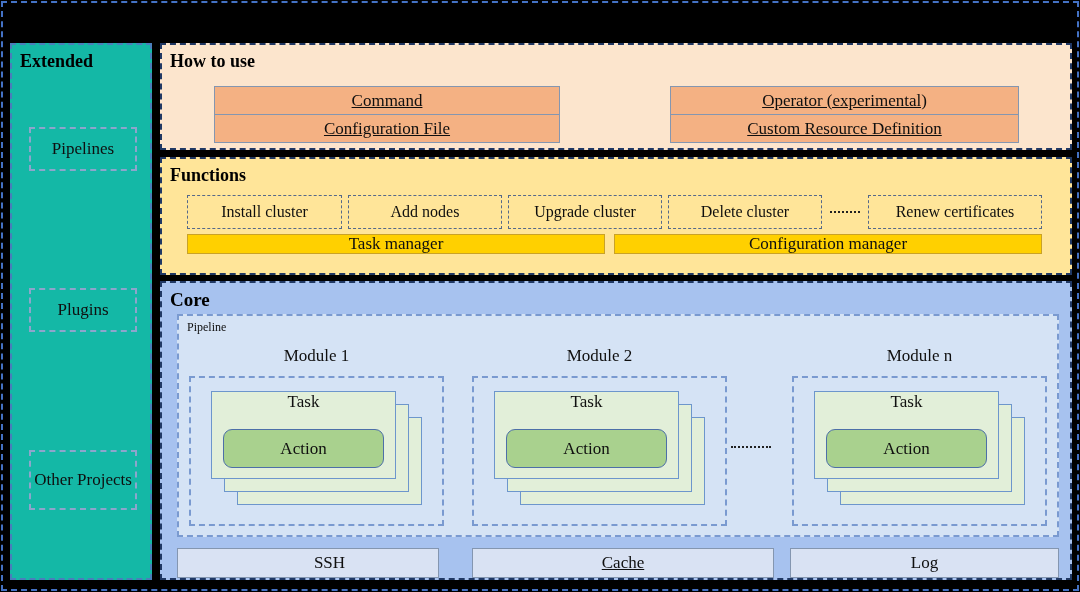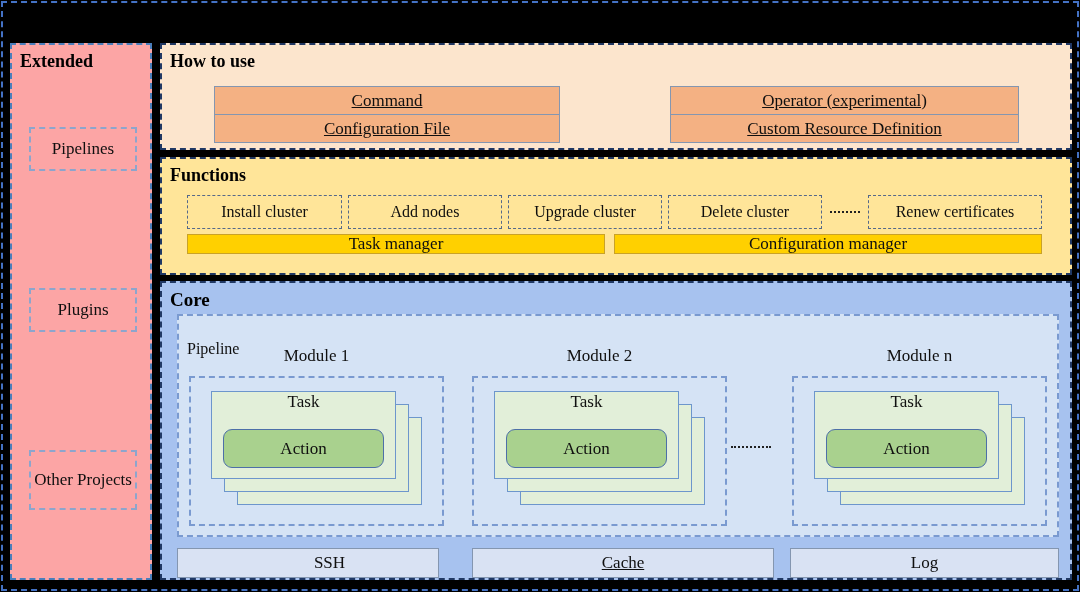--- a/index.html
+++ b/index.html
@@ -25,21 +25,21 @@
     font-weight: bold;
     font-size: 18px;
     padding: 6px 0 0 8px;
     color: #000;
   }
   
   .sidebar {
     position: absolute;
     left: 10px; top: 43px;
     width: 142px; height: 537px;
-    background: #fca5a5;
+    background: #14b8a6;
     border: 2px dashed #4a7ebb;
   }
   .sidebar .side-box {
     position: absolute;
     left: 17px;
     width: 108px; height: 44px;
     border: 2px dashed #8da5cc;
     display: flex; align-items: center; justify-content: center;
     text-align: center;
     font-size: 17px;
@@ -101,21 +101,21 @@
   .mgr-conf { left: 452px; width: 428px; }
 
   
   .pipeline {
     position: absolute;
     left: 15px; top: 31px;
     width: 882px; height: 223px;
     background: #d5e3f5;
     border: 2px dashed #7a9ad0;
   }
-  .pipeline-label { font-size: 16px; padding: 4px 0 0 8px; margin-top: 20px; }
+  .pipeline-label { font-size: 12px; padding: 4px 0 0 8px; }
   .module-label {
     position: absolute; top: 30px;
     width: 255px;
     text-align: center;
     font-size: 17px;
   }
   .module-box {
     position: absolute; top: 60px;
     width: 255px; height: 150px;
     border: 2px dashed #7a9ad0;

